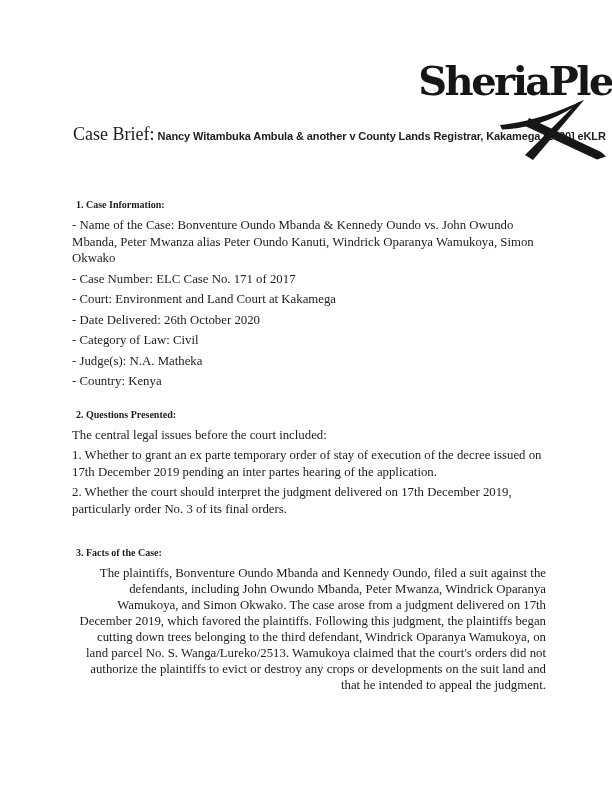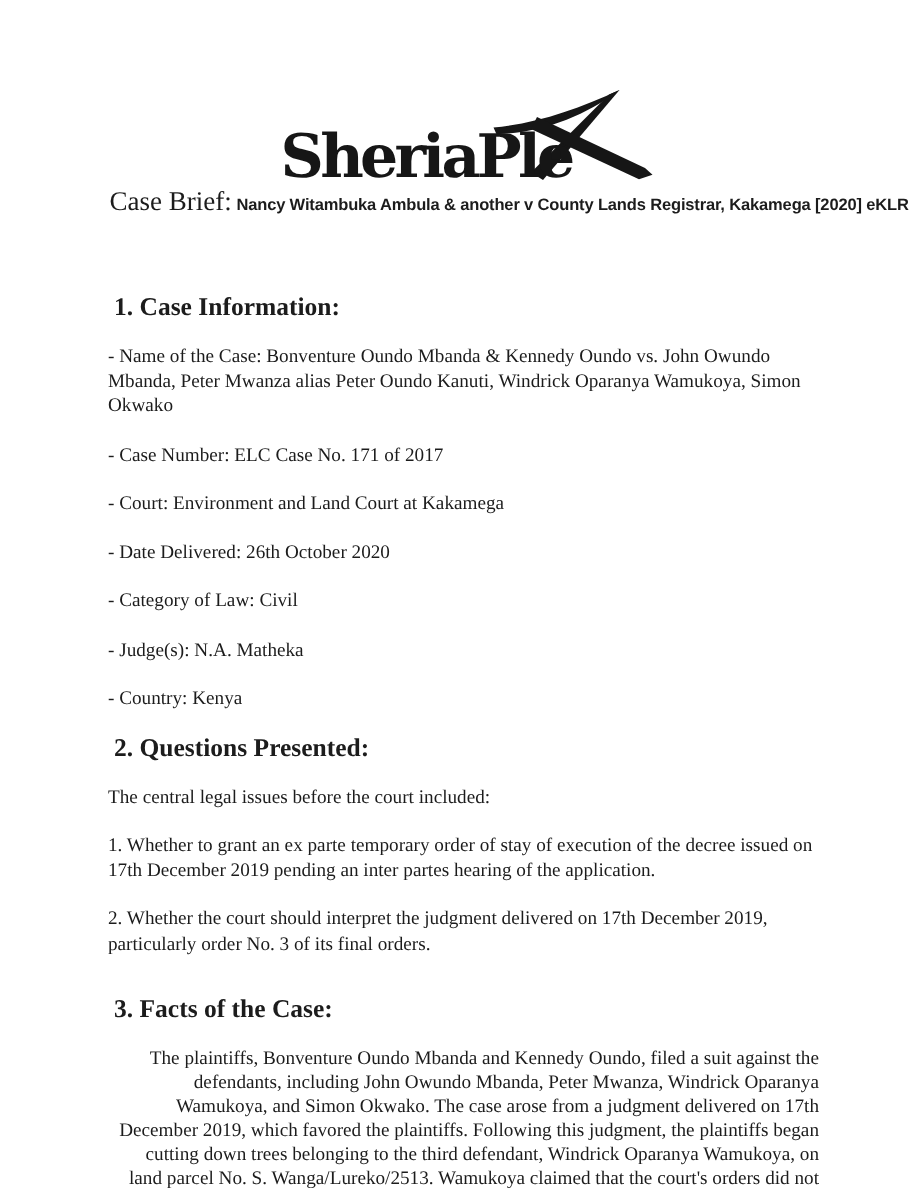--- a/index.html
+++ b/index.html
@@ -18,24 +18,24 @@
   }
 
   
   .logo {
     position: absolute;
     top: 58px;
     left: 0;
     width: 100%;
     height: 64px;
     display: flex;
-    justify-content: center;
     align-items: flex-end;
     padding-left: 16px;
     box-sizing: border-box;
+    flex-direction: column;
   }
   .logo-text {
     font-family: "DejaVu Serif", serif;
     font-weight: bold;
     font-size: 40px;
     line-height: 40px;
     letter-spacing: -2.5px;
     color: #161616;
     position: relative;
     top: 3px;
@@ -74,30 +74,30 @@
   
   .content {
     position: absolute;
     top: 196px;
     left: 72px;
     width: 474px;
     font-size: 12.8px;
     line-height: 16.5px;
   }
   .content h2 {
-    font-size: 17px;
+    font-size: 10px;
     line-height: 17px;
     font-weight: bold;
     margin: 0;
     padding-left: 4px;
   }
   .content h2.gap-q { margin-top: 16px; }
   .content h2.gap-f { margin-top: 27px; }
   .content p {
-    margin: 16px 0 0 0;
+    margin: 4px 0 0 0;
   }
   .content p.facts-body {
     line-height: 16px;
     text-align: right;
   }
 </style>
 </head>
 <body>
 
 <div class="page">

